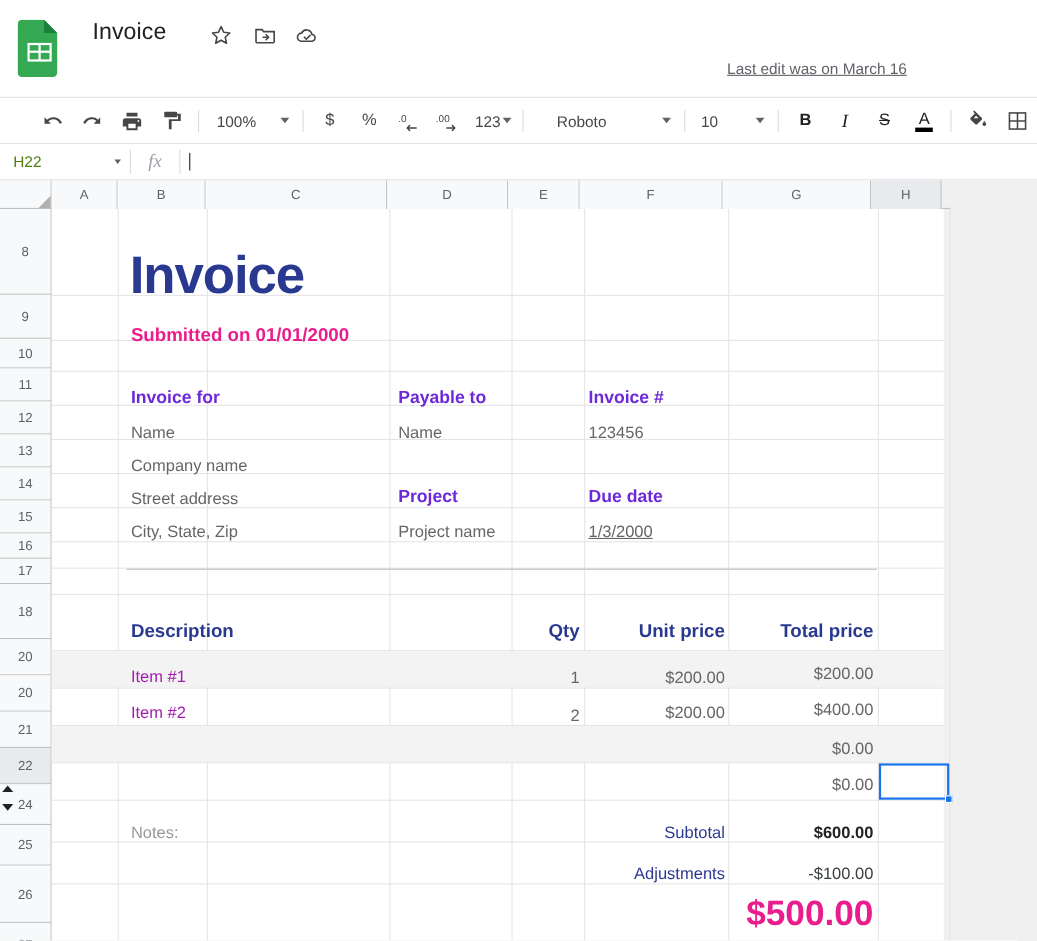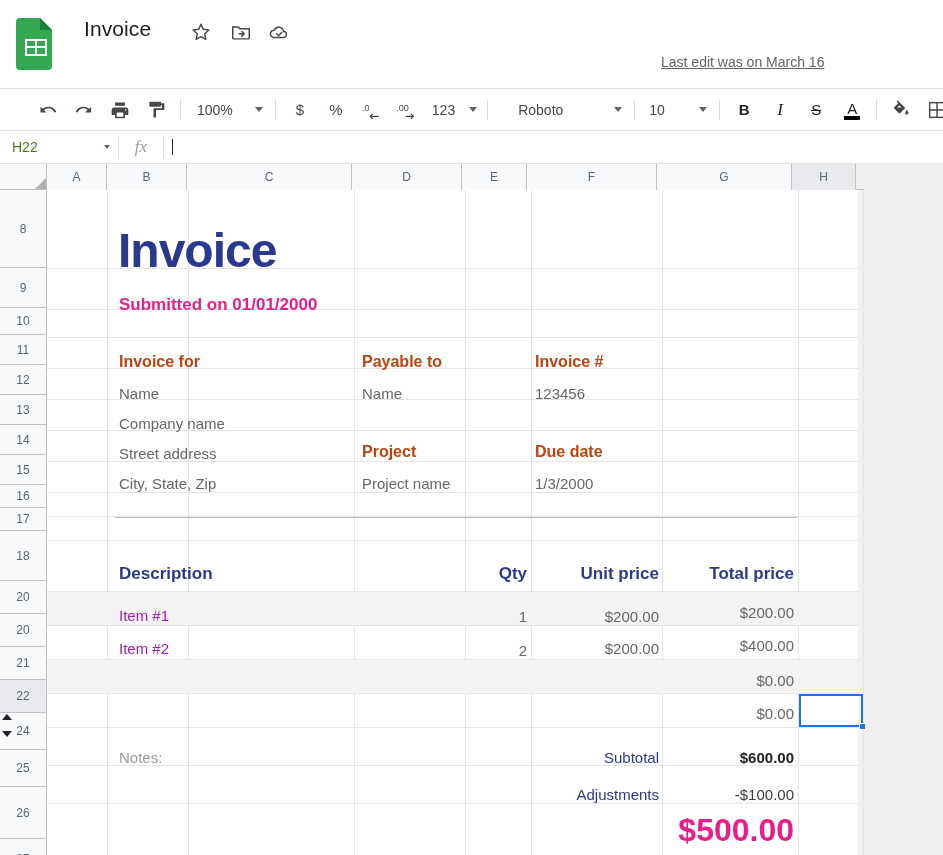--- a/index.html
+++ b/index.html
@@ -69,21 +69,21 @@
     display: flex; align-items: center; height: 28px;
     padding: 0 6px 0 10px; border-radius: 4px; cursor: pointer; flex: none;
   }
   .tb-zoom-label { font-size: 14px; color: #444746; }
   .tb-text {
     font-size: 15px; color: #444746; display: flex; align-items: center;
     justify-content: center; width: 30px; height: 30px; margin: 0 3px;
     border-radius: 4px; cursor: pointer; flex: none;
   }
   .tb-123 {
-    display: flex; align-items: center; gap: 14px; height: 28px;
+    display: flex; align-items: center; gap: 2px; height: 28px;
     padding: 0 4px 0 6px; border-radius: 4px; cursor: pointer;
     font-size: 14px; color: #444746; flex: none;
   }
   .tb-select {
     display: flex; align-items: center; justify-content: space-between;
     height: 28px; border-radius: 4px; cursor: pointer; flex: none;
     font-size: 14px; color: #444746; padding: 0 6px 0 8px;
   }
   .tb-font { width: 118px; }
   .tb-size { width: 72px; }
@@ -209,21 +209,21 @@
     position: absolute; left: 71px; top: 37px;
     font-size: 48px; font-weight: bold; color: #2a3990;
     letter-spacing: -1px; line-height: 1;
   }
   .inv-sub {
     position: absolute; left: 72px; top: 105px;
     font-size: 17px; font-weight: bold; color: #e91e8c;
   }
 
   .fld-head {
-    position: absolute; font-size: 16px; font-weight: bold; color: #c2410c;
+    position: absolute; font-size: 16px; font-weight: bold; color: #6d28d9;
     white-space: nowrap;
   }
   .fld-text {
     position: absolute; font-size: 15px; color: #666666; white-space: nowrap;
   }
 
   .rule {
     position: absolute; left: 68px; width: 682px; height: 1px;
     background: #bbbbbb;
   }
@@ -549,21 +549,21 @@
       <div class="fld-text" style="left:72px; top:285px;text-align:center;">City, State, Zip</div>
 
       <div class="fld-head" style="left:315px; top:163px;">Payable to</div>
       <div class="fld-text" style="left:315px; top:195px;">Name</div>
       <div class="fld-head" style="left:315px; top:253px;">Project</div>
       <div class="fld-text" style="left:315px; top:285px;">Project name</div>
 
       <div class="fld-head" style="left:488px; top:163px;">Invoice #</div>
       <div class="fld-text" style="left:488px; top:195px;">123456</div>
       <div class="fld-head" style="left:488px; top:253px;">Due date</div>
-      <div class="fld-text" style="left:488px; top:285px;">1/3/2000</div>
+      <div class="fld-text" style="left:488px; top:285px;text-decoration:underline;">1/3/2000</div>
 
       <div class="rule" style="top:327px;"></div>
 
       <div class="th" style="left:72px; top:374px;">Description</div>
       <div class="th r-right" style="left:400px; top:374px; width:80px;">Qty</div>
       <div class="th r-right" style="left:480px; top:374px; width:132px;">Unit price</div>
       <div class="th r-right" style="left:612px; top:374px; width:135px;">Total price</div>
 
       <div class="td" style="left:72px; top:417px;">Item #1</div>
       <div class="td td-gray r-right" style="left:400px; top:418px; width:80px;">1</div>

